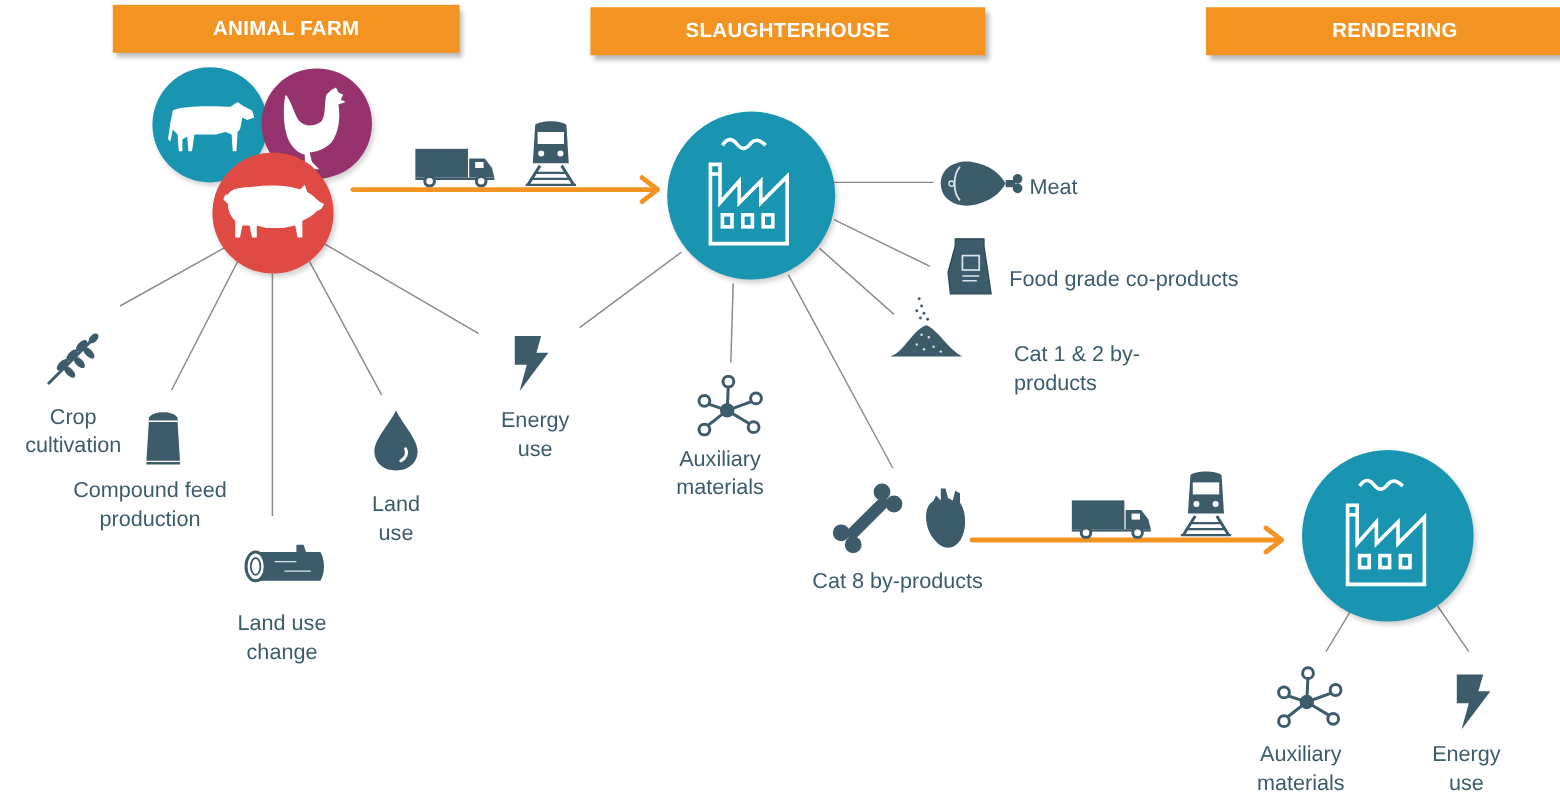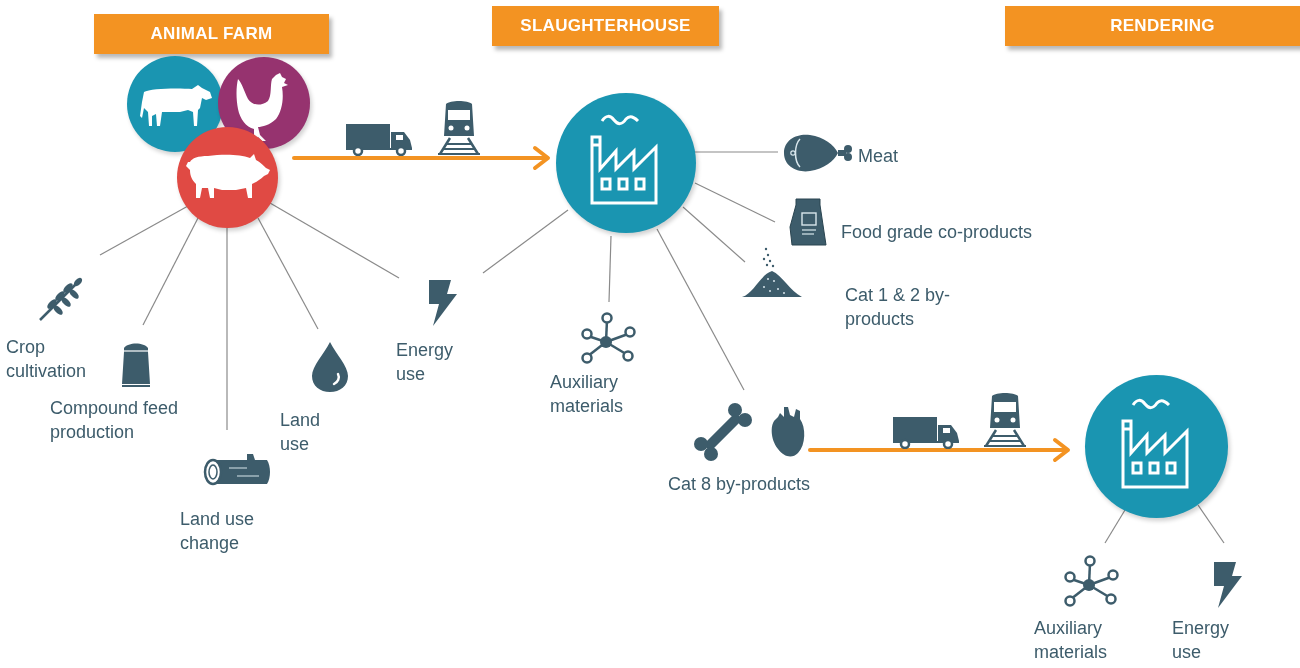--- a/index.html
+++ b/index.html
@@ -3,21 +3,21 @@
 <meta charset="utf-8">
 <style>
   html, body { margin:0; padding:0; background:#ffffff; }
   body { width:1300px; height:668px; position:relative; overflow:hidden;
          font-family:"Liberation Sans", sans-serif; color:#3d5c6b; }
   .stage-header { position:absolute; height:40px; background:#f39322;
          color:#fff; font-weight:bold; font-size:17px; letter-spacing:0.3px;
          display:flex; align-items:center; justify-content:center;
          box-shadow:3px 4px 4px rgba(0,0,0,0.28); }
   .label { position:absolute; font-size:18px; line-height:24px; color:#3d5c6b;
-         white-space:pre-line; }
+         text-align:center; white-space:pre-line; }
   .label.left { text-align:left; }
   svg.lines { position:absolute; left:0; top:0; }
   .icon { position:absolute; }
   .circle { position:absolute; border-radius:50%; box-shadow:2px 3px 4px rgba(0,0,0,0.18); }
 </style>
 </head>
 <body>
 
 <svg class="lines" width="1300" height="668">
   <g stroke="#8a8a8a" stroke-width="1.2" fill="none">
@@ -43,22 +43,22 @@
     <line x1="294" y1="158" x2="546" y2="158"></line>
     <polyline points="535,148 548,158 535,168"></polyline>
   </g>
 
   <g stroke="#f39322" stroke-width="4" fill="none" stroke-linecap="round" stroke-linejoin="round">
     <line x1="810" y1="450" x2="1066" y2="450"></line>
     <polyline points="1055,440 1068,450 1055,460"></polyline>
   </g>
 </svg>
 
-<div class="stage-header" style="left:94px;top:14px;width:235px;">ANIMAL FARM</div>
-<div class="stage-header" style="left:492px;top:6px;width:227px;">SLAUGHTERHOUSE</div>
+<div class="stage-header" style="left:94px;top:4px;width:289px;">ANIMAL FARM</div>
+<div class="stage-header" style="left:492px;top:6px;width:329px;">SLAUGHTERHOUSE</div>
 <div class="stage-header" style="left:1005px;top:6px;width:315px;">RENDERING</div>
 
 <div class="circle" style="left:127px;top:56px;width:96px;height:96px;background:#1a95b1;">
   <svg class="icon" style="left:13px;top:26px;" width="72" height="46" viewBox="0 0 72 46">
     <path fill="#fff" d="M4,10 C10,6 40,6 52,7 L58,3 L62,6 L70,10 L72,16 L66,18 L62,16 L60,26 L58,28 L57,44 L54,44 L53,30 L48,28 L40,30 L36,30 L30,30 L22,30 L20,44 L17,44 L16,32 L12,34 L12,44 L9,44 L8,30 L4,26 L2,36 L0,34 L2,20 Z"></path>
   </svg>
 </div>
 <div class="circle" style="left:218px;top:57px;width:92px;height:92px;background:#96336f;">
   <svg class="icon" style="left:14px;top:14px;" width="60" height="74" viewBox="0 0 60 74">
     <path fill="#fff" d="M44,4 L48,2 L50,6 L54,8 L52,12 L56,14 L50,16 C52,28 50,40 44,48 C38,54 30,56 26,56 L28,64 L34,70 L30,70 L26,66 L24,70 L22,66 L22,58 C14,56 8,48 6,38 C4,28 4,16 6,8 C10,12 12,20 16,28 C20,34 28,36 36,30 C40,24 38,14 40,8 Z"></path>

